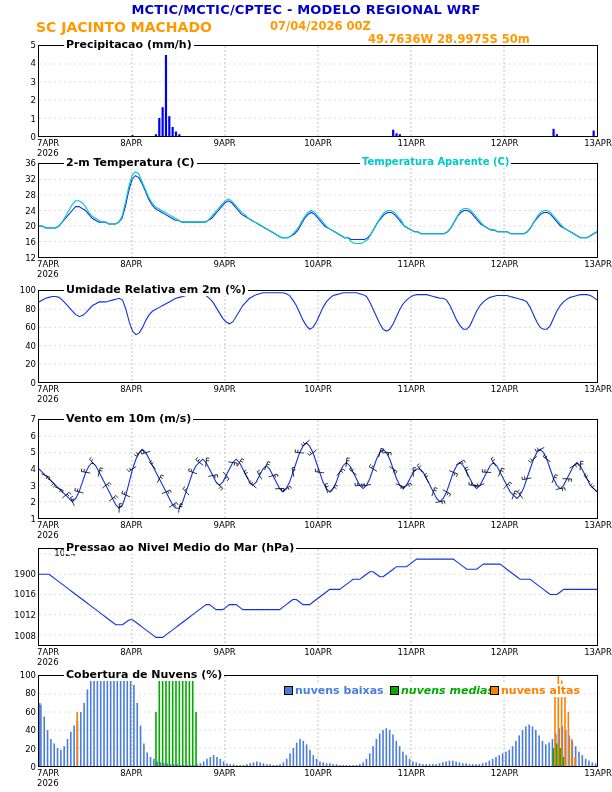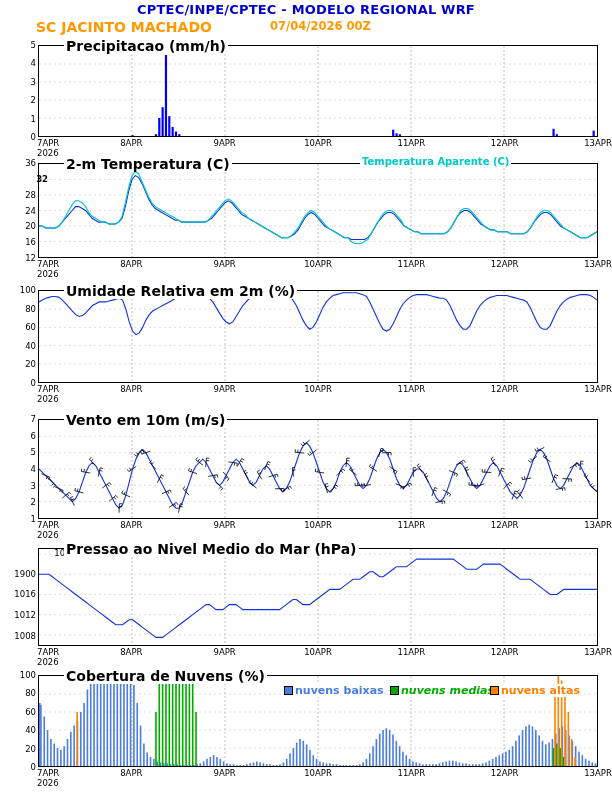--- a/index.html
+++ b/index.html
@@ -29,21 +29,21 @@
   }
   .hdr-coords{
     position:absolute;left:368px;top:32px;
     font-size:11.5px;font-weight:bold;color:#ff9900;
     white-space:nowrap;
   }
 
   .panel{position:absolute;}
   .plotbox{position:absolute;border:1px solid #000;background:#fff;box-sizing:border-box;}
   .ptitle{
-    position:absolute;font-size:14px;font-weight:bold;color:#000;
+    position:absolute;font-size:11px;font-weight:bold;color:#000;
     background:#fff;padding:0 2px;white-space:nowrap;z-index:6;
   }
   .ptitle.cyan{color:#00c8c8;}
   .legend-item{
     position:absolute;font-size:11px;font-weight:bold;white-space:nowrap;z-index:6;background:#fff;margin-top:16px;
   }
   .legend-sq{display:inline-block;width:7px;height:7px;border:1px solid #000;margin-right:2px;vertical-align:-1px;}
 
   .ytick{
     position:absolute;right:0;font-size:8.5px;color:#000;text-align:right;
@@ -56,23 +56,24 @@
   .xtick2{
     position:absolute;font-size:8.5px;color:#000;white-space:nowrap;
   }
   svg{display:block;}
 </style>
 </head>
 <body>
 
 <div class="page">
 
-  <div class="hdr-title">CPTEC/INPE/CPTEC - MODELO REGIONAL WRF</div>
+  <div class="hdr-title">MCTIC/MCTIC/CPTEC - MODELO REGIONAL WRF</div>
   <div class="hdr-station">SC JACINTO MACHADO</div>
   <div class="hdr-date">07/04/2026 00Z</div>
+  <div class="hdr-coords">49.7636W 28.9975S 50m</div>
 
   <div id="panels">
       <div class="panel" style="left: 0px; top: 0px; width: 612px; height: 792px;">
         <div class="plotbox" style="left: 38px; top: 45px; width: 560px; height: 92px;"></div>
         <div class="ptitle" style="left: 64px; top: 38px;">Precipitacao (mm/h)</div>
         <div class="ytick" style="left: 0px; width: 36px; top: 137px;">0</div>
         <div class="ytick" style="left: 0px; width: 36px; top: 118.6px;">1</div>
         <div class="ytick" style="left: 0px; width: 36px; top: 100.2px;">2</div>
         <div class="ytick" style="left: 0px; width: 36px; top: 81.8px;">3</div>
         <div class="ytick" style="left: 0px; width: 36px; top: 63.4px;">4</div>
@@ -114,21 +115,21 @@
       </div>
       <div class="panel" style="left: 0px; top: 0px; width: 612px; height: 792px;">
         <div class="plotbox" style="left: 38px; top: 163px; width: 560px; height: 95px;"></div>
         <div class="ptitle" style="left: 64px; top: 156px;">2-m Temperatura (C)</div>
         <div class="ptitle cyan" style="left: 360px; top: 156px; font-size: 10px;">Temperatura Aparente (C)</div>
         <div class="ytick" style="left: 0px; width: 36px; top: 258px;">12</div>
         <div class="ytick" style="left: 0px; width: 36px; top: 242.167px;">16</div>
         <div class="ytick" style="left: 0px; width: 36px; top: 226.333px;">20</div>
         <div class="ytick" style="left: 0px; width: 36px; top: 210.5px;">24</div>
         <div class="ytick" style="left: 0px; width: 36px; top: 194.667px;">28</div>
-        <div class="ytick" style="left: 12px; width: 36px; top: 178.833px; font-weight: bold;">32</div>
+        <div class="ytick" style="left: 0px; width: 36px; top: 178.833px;">32</div>
         <div class="ytick" style="left: 0px; width: 36px; top: 163px;">36</div>
         <div class="xtick" style="left: 37px; top: 259px; transform: none;">7APR</div>
         <div class="xtick" style="left: 131.333px; top: 259px;">8APR</div>
         <div class="xtick" style="left: 224.667px; top: 259px;">9APR</div>
         <div class="xtick" style="left: 318px; top: 259px;">10APR</div>
         <div class="xtick" style="left: 411.333px; top: 259px;">11APR</div>
         <div class="xtick" style="left: 504.667px; top: 259px;">12APR</div>
         <div class="xtick" style="left: 598px; top: 259px; transform: translateX(-50%);">13APR</div>
         <div class="xtick2" style="left: 37px; top: 269px;">2026</div>
         <svg width="558" height="93" style="position: absolute; left: 39px; top: 164px;">

